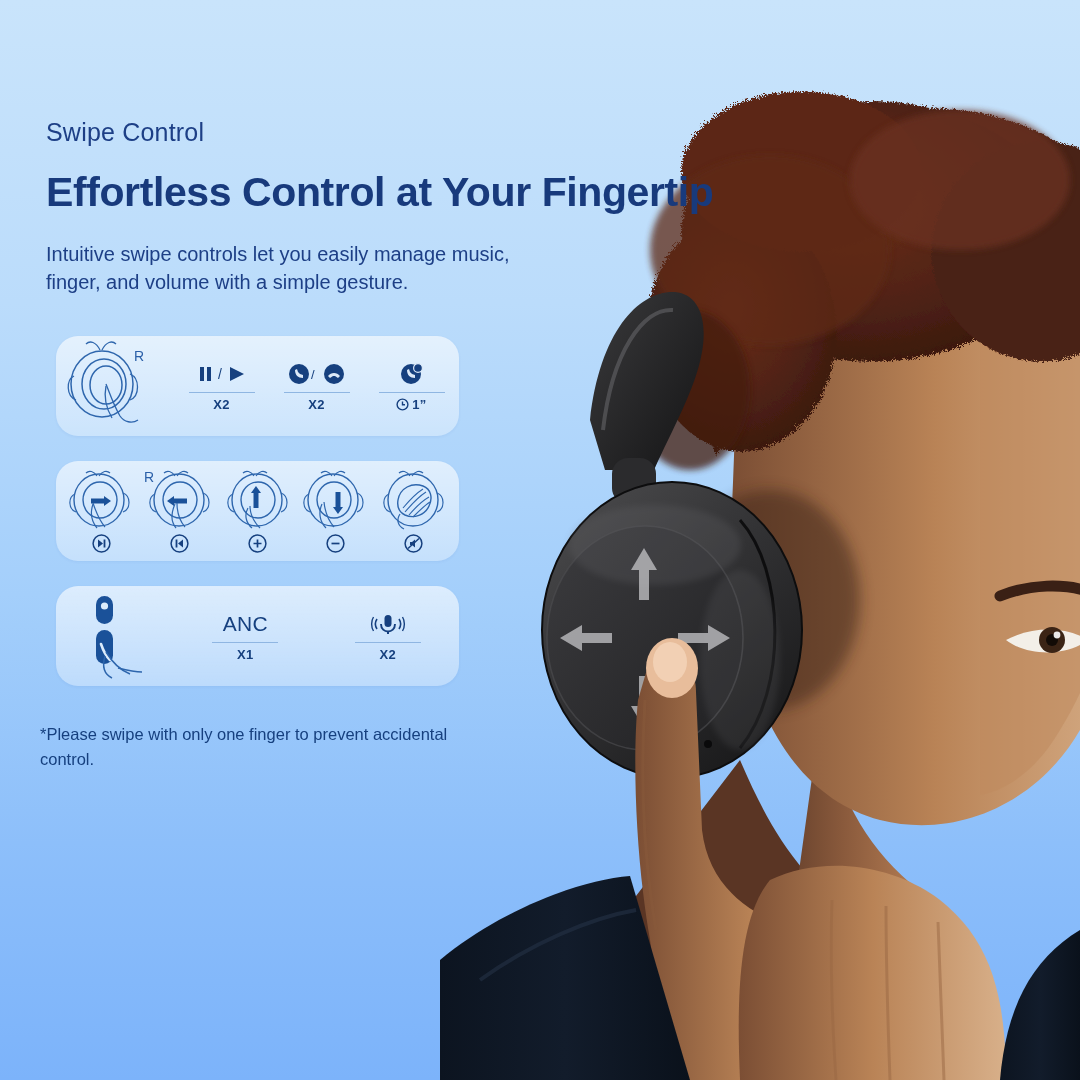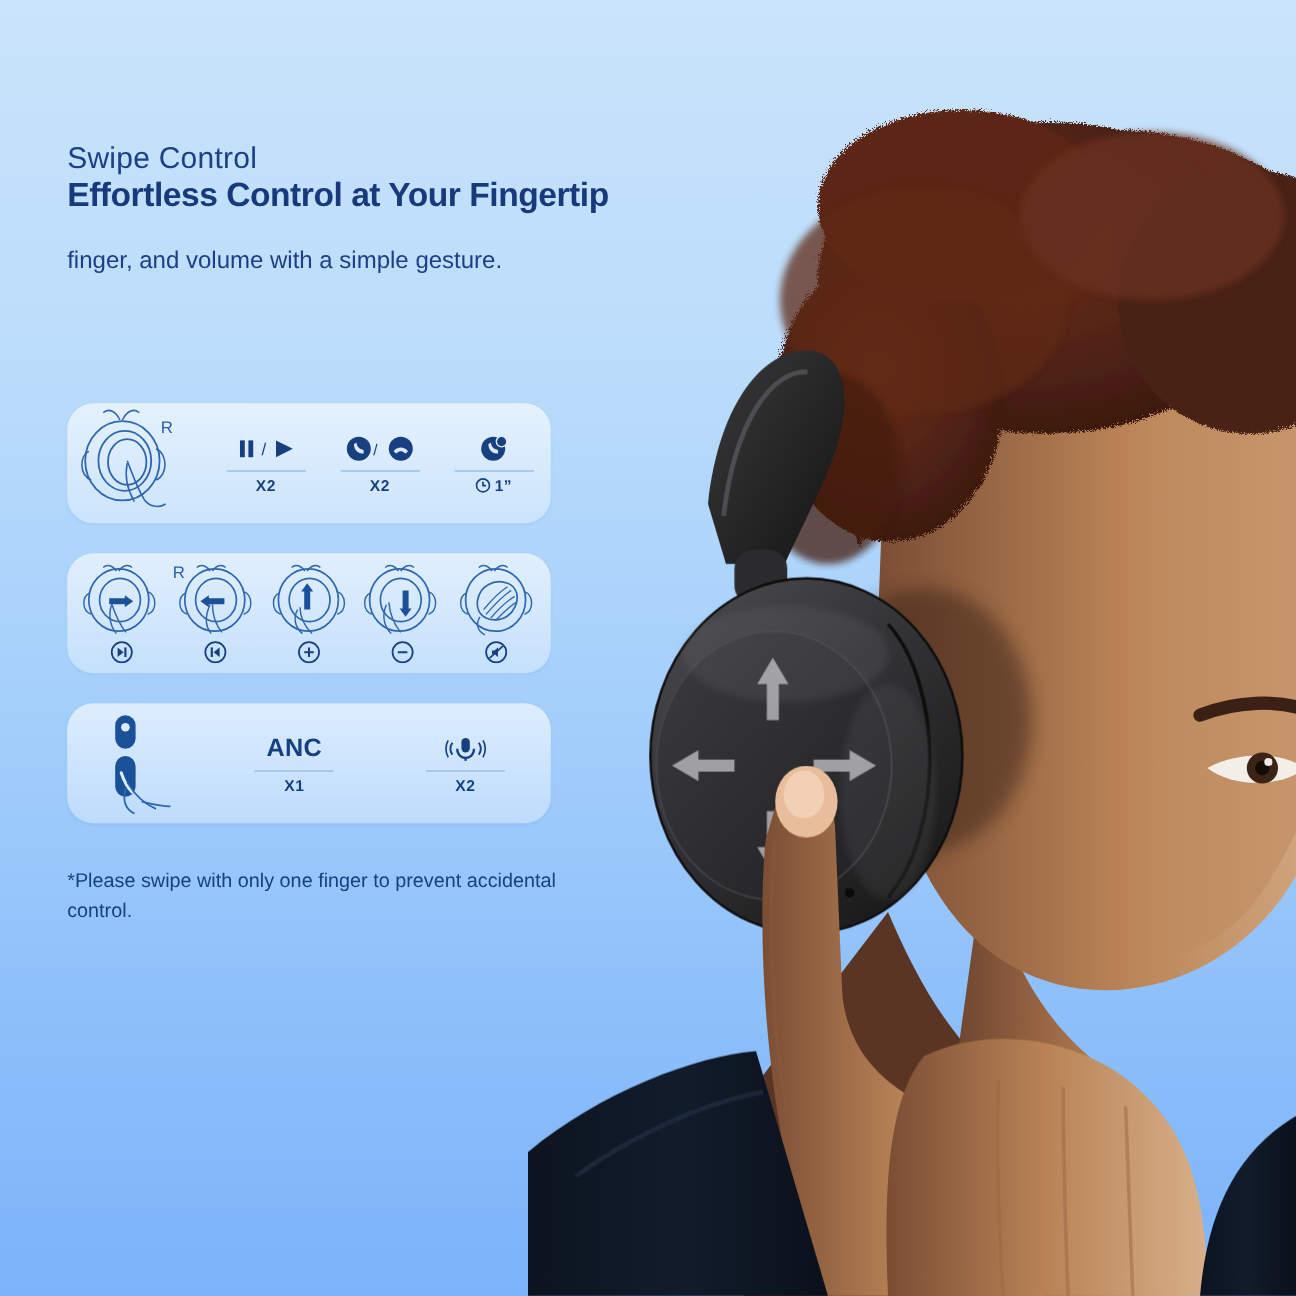--- a/index.html
+++ b/index.html
@@ -7,25 +7,25 @@
   body {
     font-family:"Liberation Sans", sans-serif;
     background:linear-gradient(180deg,#c9e4fb 0%,#bbdcfb 28%,#a4cffb 55%,#8dbffa 78%,#7cb3fa 100%);
     position:relative; overflow:hidden;
   }
 
   
   #photo { position:absolute; right:0; top:0; width:640px; height:1080px; }
 
   
-  #copy { position:absolute; left:56px; top:118px; width:730px; }
+  #copy { position:absolute; left:46px; top:118px; width:730px; }
   .eyebrow { font-size:25px; color:#1d3f86; letter-spacing:.2px; font-weight:400; }
   .headline {
-    font-size:28px; font-weight:700; color:#183a7c; letter-spacing:-.4px;
-    white-space:nowrap;
+    font-size:41px; font-weight:700; color:#183a7c; letter-spacing:-.4px;
+    margin-top:22px; white-space:nowrap;
   }
   .sub { margin-top:24px; font-size:20px; line-height:1.42; color:#1d3f86; font-weight:400; }
 
   
   .card {
     position:absolute; left:56px; border-radius:22px;
     background:linear-gradient(180deg,rgba(255,255,255,.62),rgba(255,255,255,.34));
     box-shadow:0 1px 3px rgba(40,90,170,.07);
   }
   #card1 { top:336px; width:403px; height:100px; }
@@ -36,27 +36,27 @@
 
   
   .ill { position:relative; flex:0 0 auto; }
 
   
   .col { flex:1 1 0; display:flex; flex-direction:column; align-items:center; justify-content:center; }
   .col .top { display:flex; align-items:center; justify-content:center; gap:5px; height:26px; color:#18478f; }
   .col .rule { width:66px; height:1px; background:#8fb6e2; margin:5px 0 4px; }
   .col .cnt { font-size:13px; font-weight:700; color:#16407f; letter-spacing:.4px;
               display:flex; align-items:center; gap:3px;text-align:center; }
-  .anc { font-size:21px; font-weight:700; color:#16407f; letter-spacing:.3px; }
+  .anc { font-size:21px; font-weight:400; color:#16407f; letter-spacing:.3px; }
 
   
   .swipe { flex:1 1 0; display:flex; flex-direction:column; align-items:center; justify-content:center; gap:2px; }
   .rmark { position:absolute; font-size:14px; color:#2a5fa8; font-weight:400; }
 
-  .note { position:absolute; left:56px; top:722px; width:420px;
+  .note { position:absolute; left:40px; top:722px; width:420px;
           font-size:16.5px; line-height:1.5; color:#16407f; }
 
   svg { display:block; }
 </style>
 </head>
 <body>
 
 <div id="photo">
   <svg width="640" height="1080" viewBox="0 0 640 1080">
     <defs>
@@ -190,20 +190,21 @@
     <path d="M0 1080 L0 960 C60 910 140 880 190 876 L250 1080 Z" fill="url(#coatg)"></path>
     <path d="M560 1080 C566 1010 590 960 640 930 L640 1080 Z" fill="url(#coatg)"></path>
     <path d="M40 980 C90 944 150 918 196 910" stroke="#243246" stroke-width="4" fill="none" opacity=".6"></path>
   </svg>
 </div>
 
 <div id="copy">
   <div class="eyebrow">Swipe Control</div>
   <div class="headline">Effortless Control at Your Fingertip</div>
   <div class="sub">
+    <div>Intuitive swipe controls let you easily manage music,</div>
     <div>finger, and volume with a simple gesture.</div>
   </div>
 </div>
 
 <div class="card" id="card1">
   <div class="card-inner">
     <div class="ill" style="width:118px;height:100px">
       <svg width="118" height="100" viewBox="0 0 118 100" stroke="#2e66ad" fill="none" stroke-width="1.5">
         <path d="M44 14 C40 6 34 4 30 8" stroke-width="1.3"></path>
         <path d="M46 14 C50 6 56 4 60 8" stroke-width="1.3"></path>

